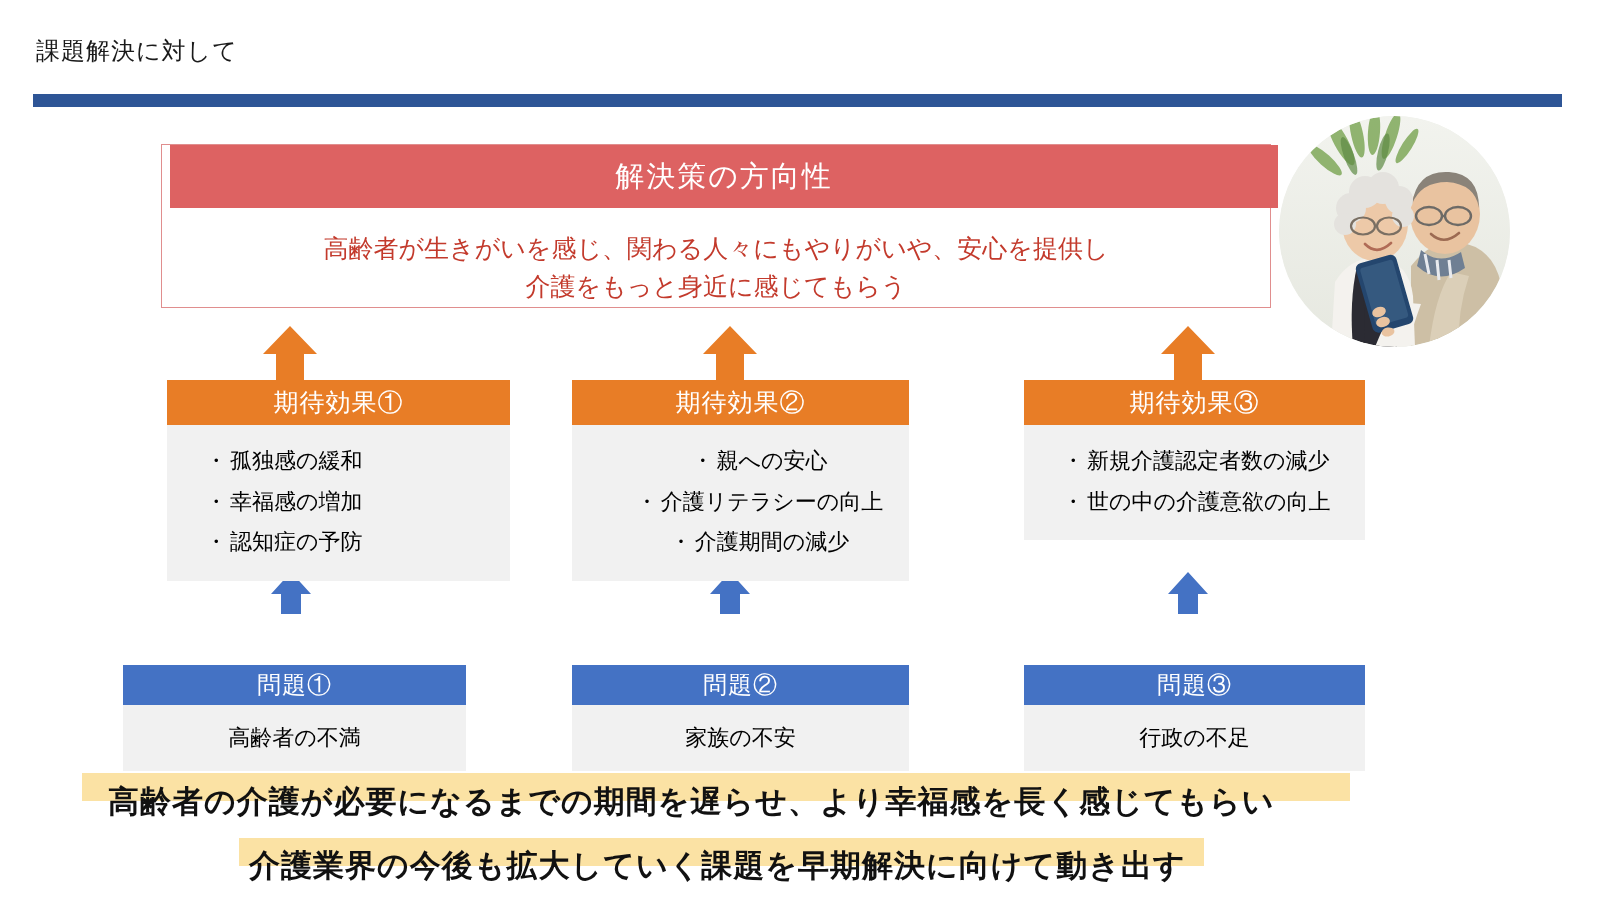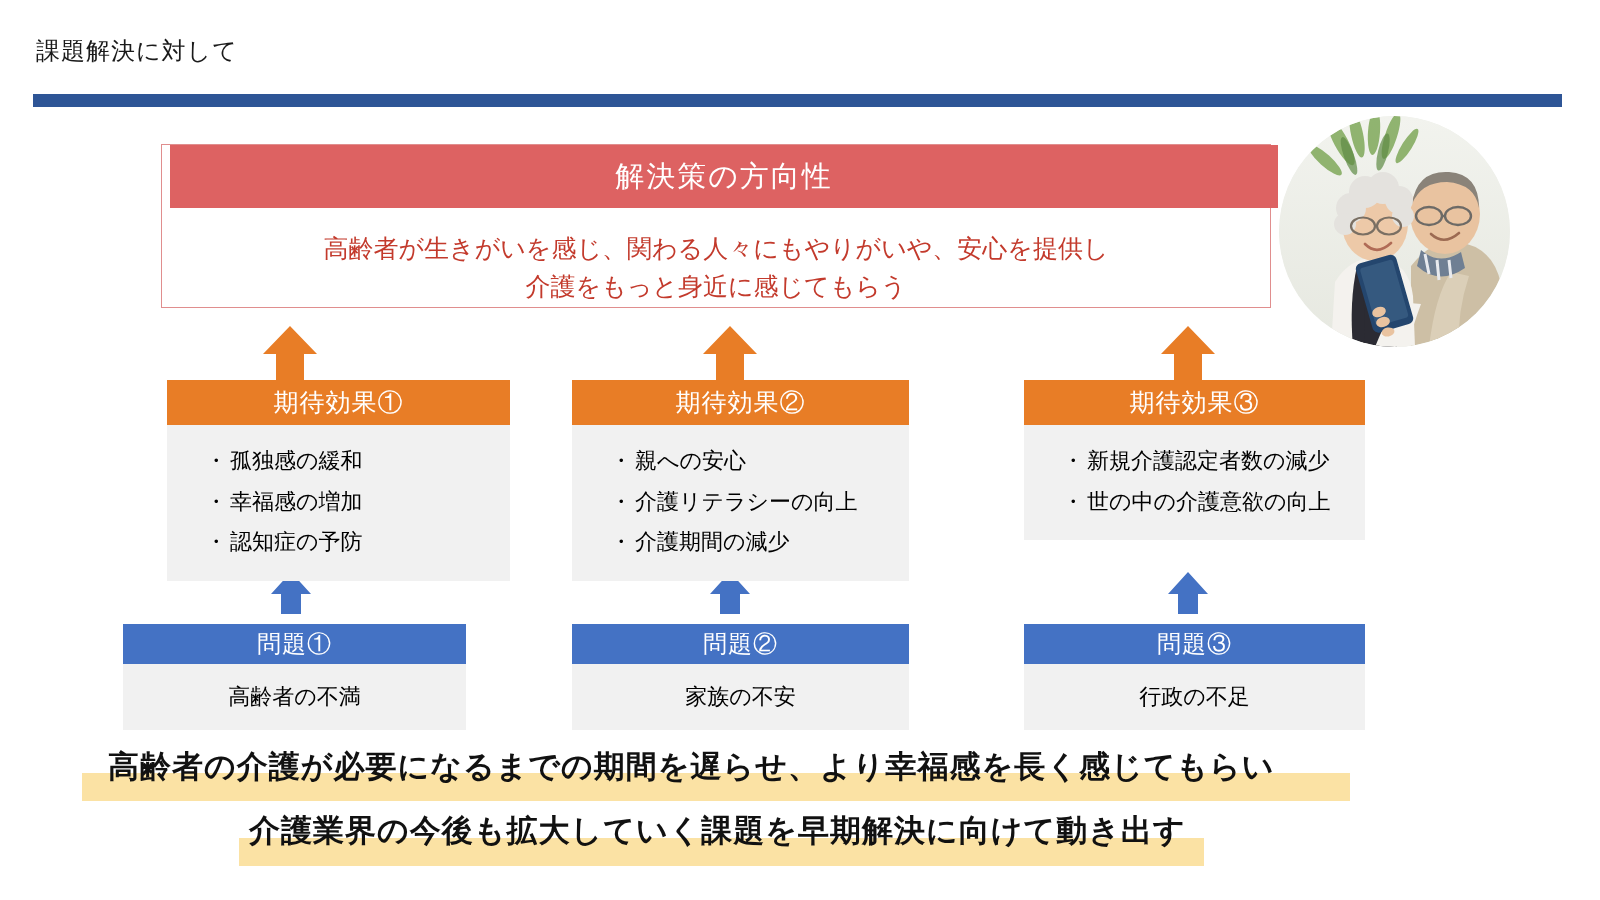--- a/index.html
+++ b/index.html
@@ -89,21 +89,21 @@
     height: 231px;
     border-radius: 50%;
     overflow: hidden;
     background: #eef0ea;
   }
   .photo svg { display: block; }
 
   
   .col { position: absolute; top: 380px; }
   .col-1 { left: 123px; width: 343px; padding-left: 44px; }
-  .col-2 { left: 572px; width: 337px; }
+  .col-2 { left: 572px; width: 337px; text-align: center; }
   .col-3 { left: 1024px; width: 341px; }
 
   .effect-head {
     height: 45px;
     background: #e87d26;
     color: #ffffff;
     display: flex;
     align-items: center;
     justify-content: center;
     font-size: 25px;
@@ -121,21 +121,21 @@
     list-style: none;
   }
   .effect-body li {
     font-size: 22px;
     line-height: 1.85;
     white-space: nowrap;
   }
   .effect-body li .b { margin-right: 3px; }
 
   
-  .prob { position: absolute; top: 624px; }
+  .prob { position: absolute; top: 665px; }
   .prob-1 { left: 123px; width: 343px; }
   .prob-2 { left: 572px; width: 337px; }
   .prob-3 { left: 1024px; width: 341px; }
 
   .prob-head {
     height: 40px;
     background: #4472c4;
     color: #ffffff;
     display: flex;
     align-items: center;
@@ -163,20 +163,21 @@
 
   
   .concl {
     position: absolute;
     font-family: "Liberation Sans", "DejaVu Sans", sans-serif;
     font-weight: bold;
     font-size: 31px;
     color: #111111;
     white-space: nowrap;
     letter-spacing: 1px;
+    margin-top: 35px;
   }
   .concl-1 { left: 108px; top: 746px; }
   .concl-2 { left: 249px; top: 810px; }
   .hl {
     position: absolute;
     background: #fbe2a4;
   }
   .hl-1 { left: 82px; top: 773px; width: 1268px; height: 28px; }
   .hl-2 { left: 239px; top: 838px; width: 965px; height: 28px; }
 </style>

